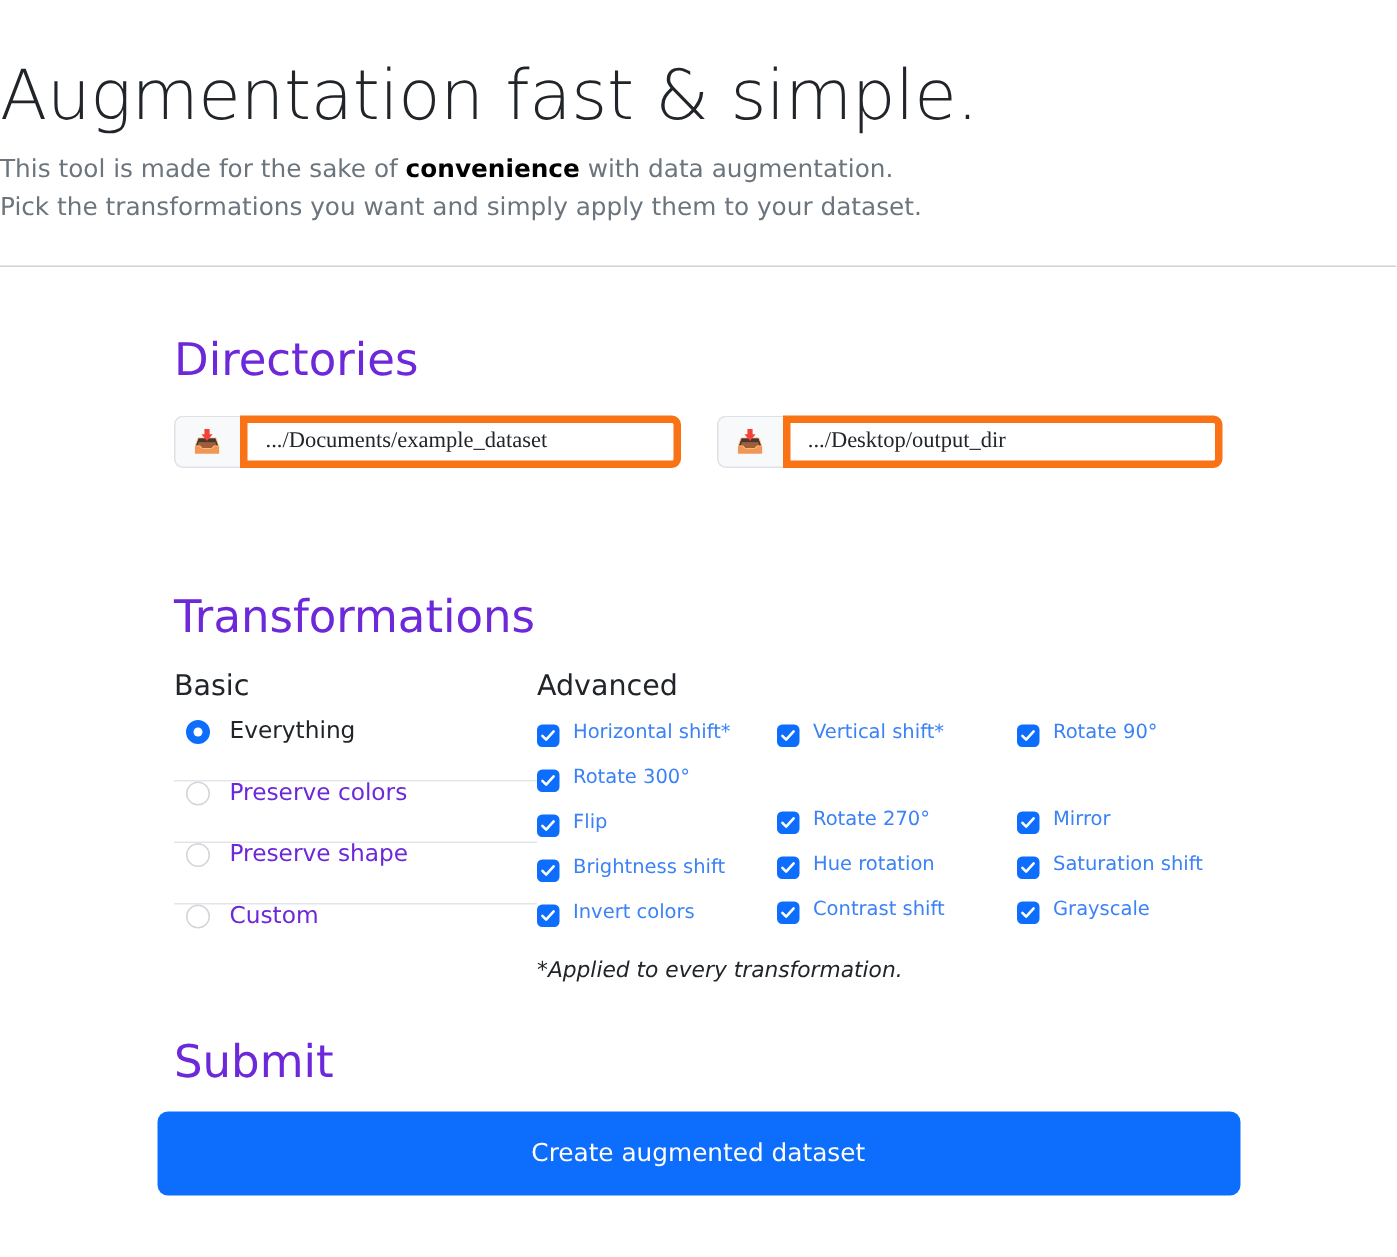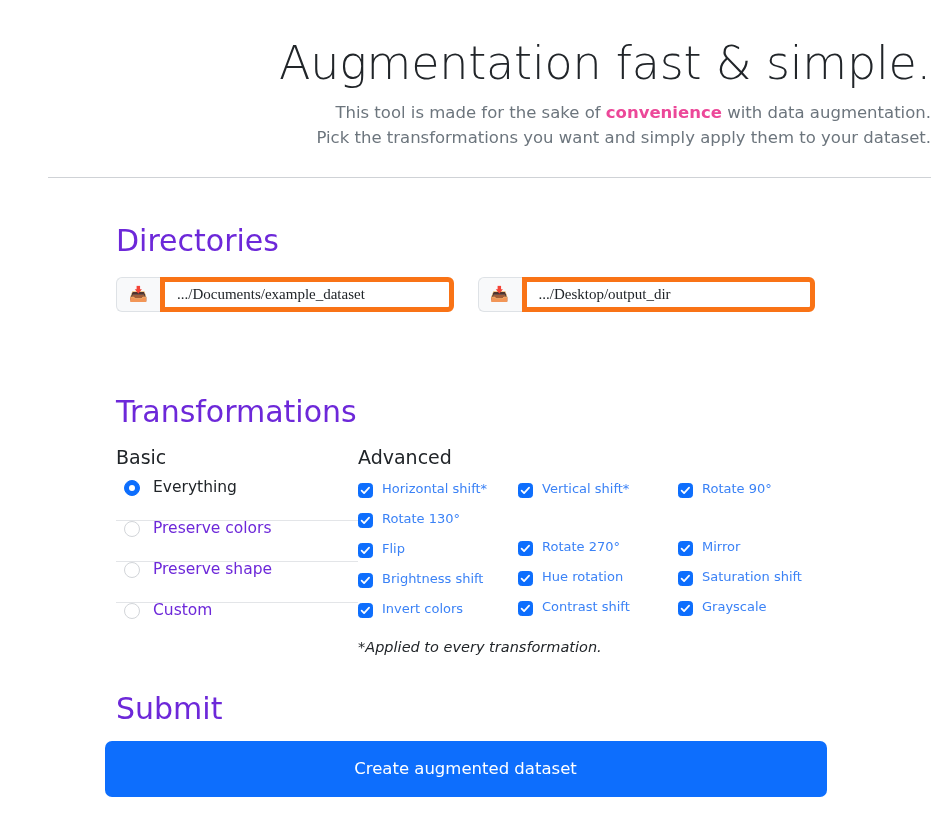--- a/index.html
+++ b/index.html
@@ -7,41 +7,40 @@
     margin: 0; padding: 0;
     width: 931px; height: 838px;
     background: #ffffff;
     font-family: "DejaVu Sans", "Liberation Sans", sans-serif;
     color: #212529;
     overflow: hidden;
   }
 
   
   .hero {
-    text-align: right;
+    text-align: left;
     padding-top: 38px;
-    padding-left: 48px;
   }
   .hero-title {
     font-size: 46px;
     font-weight: 300;
     line-height: 1.12;
     color: #212529;
     letter-spacing: -0.2px;
     margin: 0 0 10px 0;
   }
   .hero-sub {
     font-size: 16.5px;
     font-weight: 400;
     line-height: 1.55;
     color: #6c757d;
     margin: 0;
   }
   .hero-sub b {
-    color: #ec4899;
+    color: #000000;
     font-weight: 700;
   }
   .hero-rule {
     margin: 26px 0 0 0;
     border: 0;
     border-top: 1px solid #cfd2d6;
     width: 100%;
   }
 
   
@@ -298,21 +297,21 @@
                 </span>
               <span class="cb-label">Horizontal shift*</span>
             </label>
 
             <label class="cb-item">
               <span class="cb-box">
                   <svg width="11" height="11" viewBox="0 0 11 11">
                     <path d="M1.6 5.6 L4.1 8.1 L9.1 2.6" stroke="#ffffff" stroke-width="1.7" fill="none" stroke-linecap="round" stroke-linejoin="round"></path>
                   </svg>
                 </span>
-              <span class="cb-label">Rotate 130°</span>
+              <span class="cb-label">Rotate 300°</span>
             </label>
 
             <label class="cb-item">
               <span class="cb-box">
                   <svg width="11" height="11" viewBox="0 0 11 11">
                     <path d="M1.6 5.6 L4.1 8.1 L9.1 2.6" stroke="#ffffff" stroke-width="1.7" fill="none" stroke-linecap="round" stroke-linejoin="round"></path>
                   </svg>
                 </span>
               <span class="cb-label">Flip</span>
             </label>

